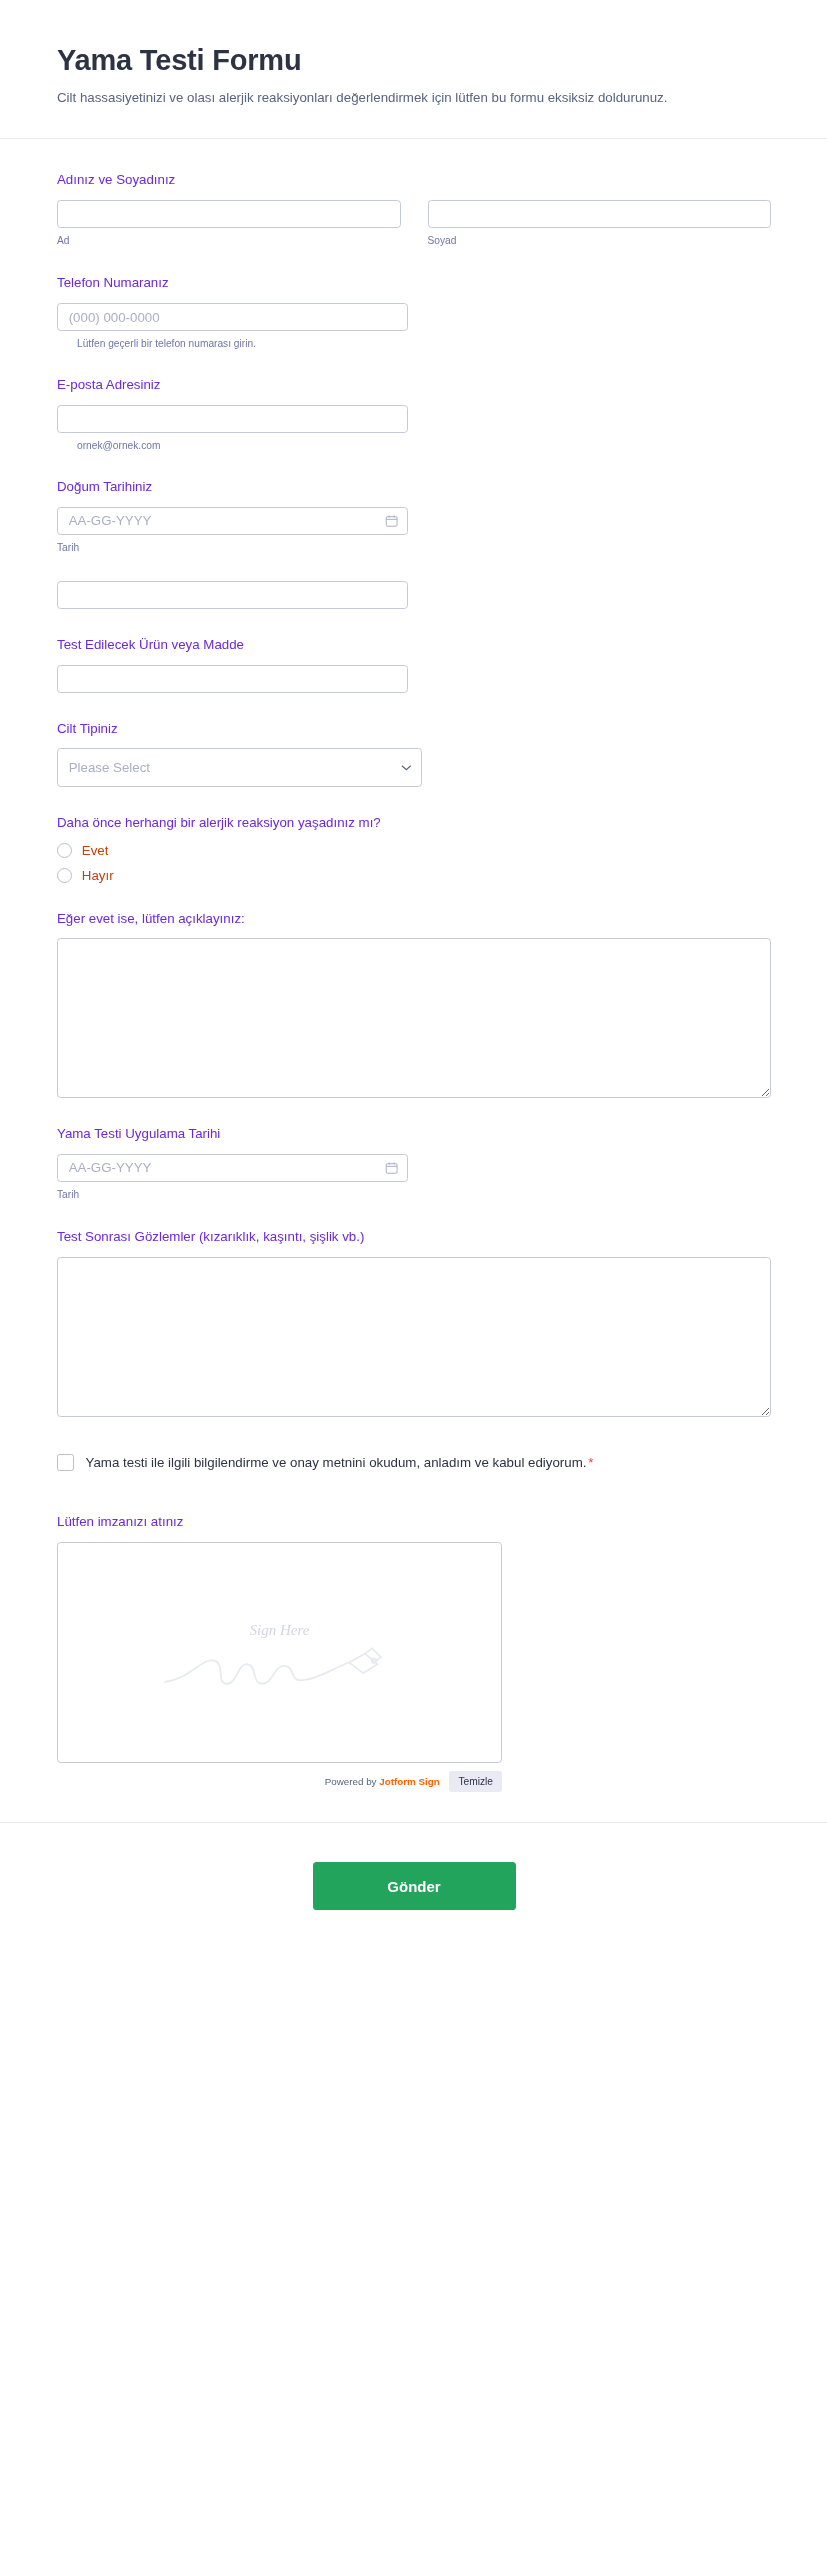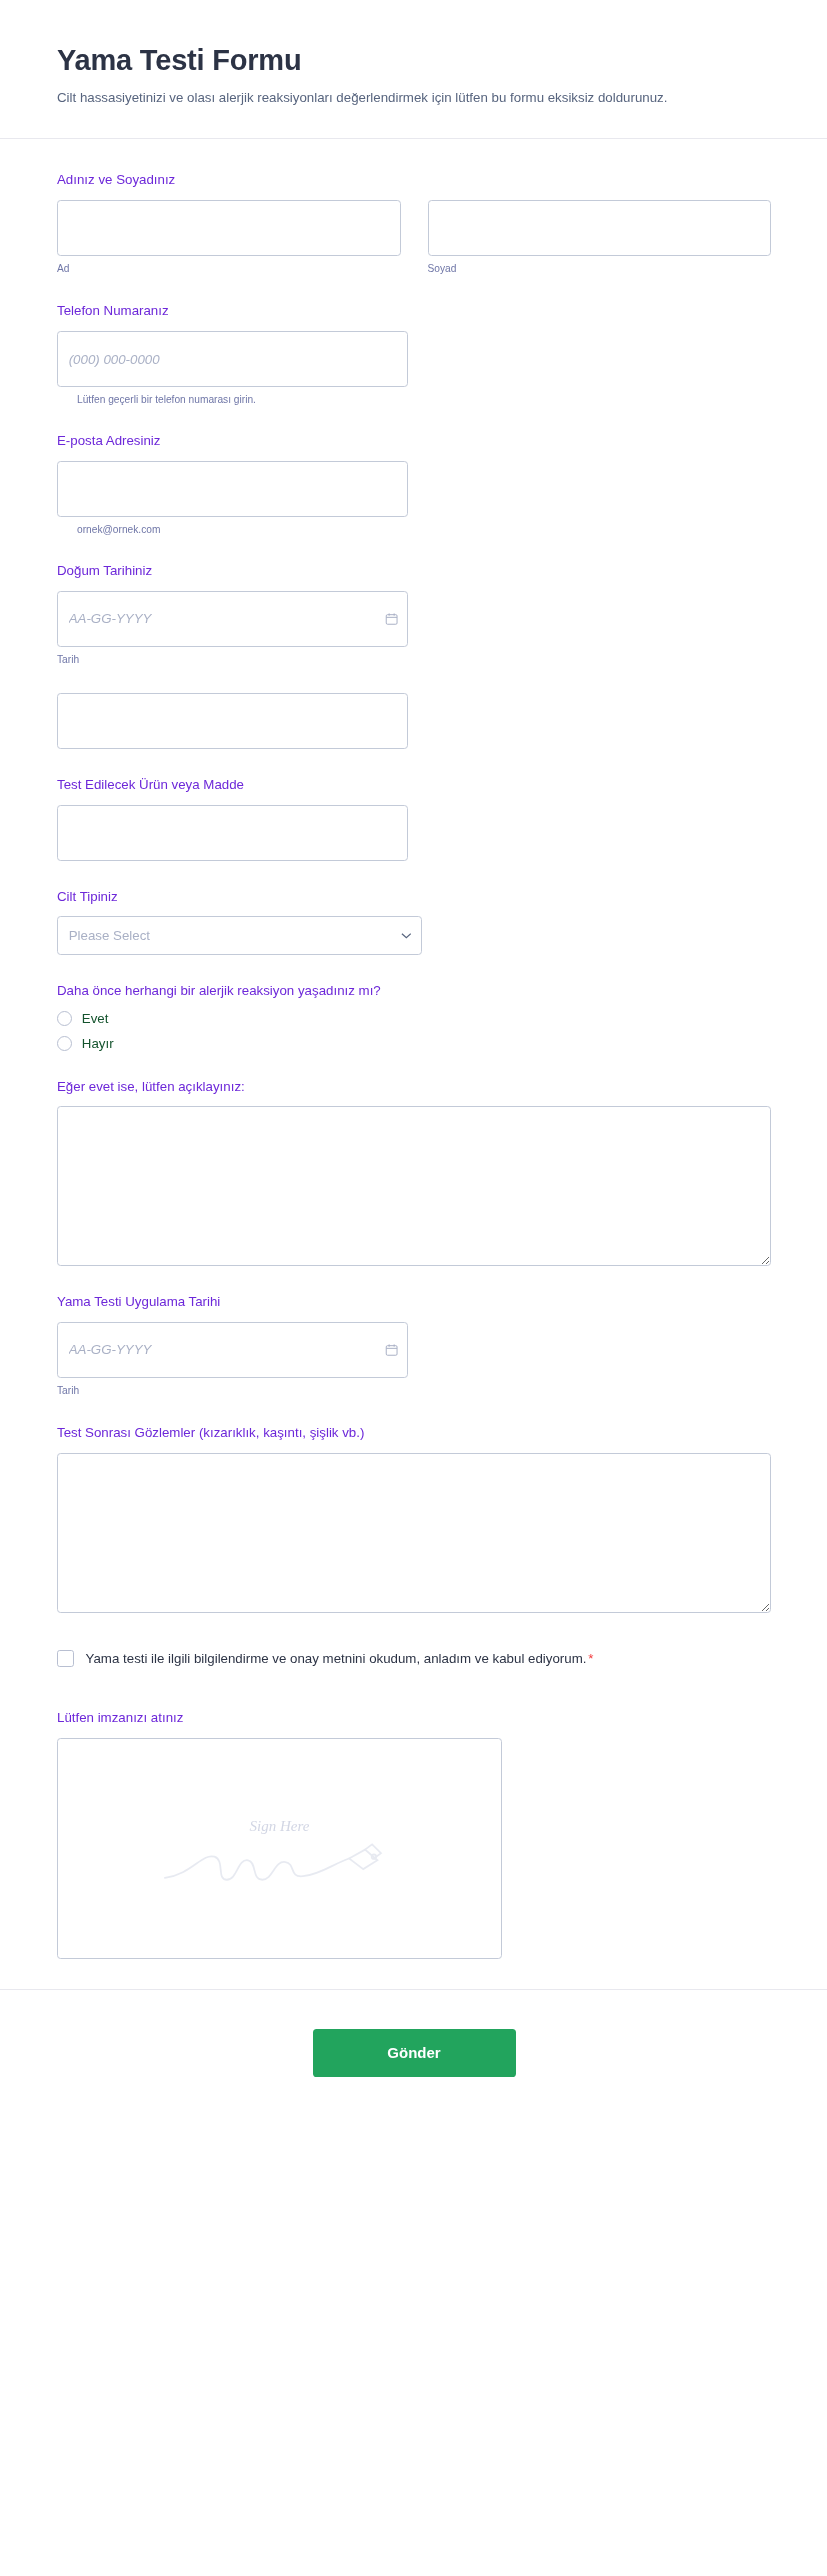--- a/index.html
+++ b/index.html
@@ -72,30 +72,29 @@
   .hint-text {
     font-size: 10.2px;
     color: #6f76a7;
     margin-top: 7.1px;
     display: block;
     margin-left: 20px;
   }
 
   .txt {
     width: 100%;
-    height: 56px;
+    height: 28px;
     border: 0.9px solid #c3cad8;
     border-radius: 3.6px;
     background: #fff;
     font-size: 13.3px;
     color: #2c3345;
     padding: 0 10.7px;
     outline: none;
     font-family: "Liberation Sans", sans-serif;
-    font-style: italic;
   }
   .txt::placeholder { color: #a9b0c5; }
 
   .two-col {
     display: flex;
     gap: 27px;
   }
   .col { width: 351px; }
 
   .w-medium { width: 351px; }
@@ -150,21 +149,21 @@
     width: 15px;
     height: 15px;
     border-radius: 50%;
     border: 0.9px solid #b8bfd1;
     background: #fff;
     margin-right: 9.8px;
     flex: 0 0 auto;
   }
   .radio-label {
     font-size: 13.3px;
-    color: #14532d;
+    color: #c2410c;
   }
 
   
   textarea.ta {
     width: 100%;
     border: 0.9px solid #c3cad8;
     border-radius: 3.6px;
     background: #fff;
     font-size: 13.3px;
     color: #2c3345;
@@ -403,20 +402,24 @@
         <div class="sig-here">Sign Here</div>
         <div class="sig-scribble">
           <svg width="249" height="62" viewBox="0 0 280 70" fill="none" stroke="#d5d9e6" stroke-width="2" stroke-linecap="round">
             <path d="M10 44 C40 40, 52 16, 66 20 C78 24, 68 46, 80 46 C92 46, 92 22, 104 24 C114 26, 108 46, 120 46 C132 46, 134 24, 146 26 C158 28, 150 44, 166 42 C186 40, 200 28, 218 22"></path>
             <path d="M218 22 l18 -10 l14 12 l-16 10 z" stroke-width="2"></path>
             <path d="M236 12 l8 -6 l10 10 l-8 6" stroke-width="2"></path>
             <circle cx="246" cy="20" r="2.5" stroke-width="2"></circle>
           </svg>
         </div>
       </div>
+      <div class="sig-footer">
+        <span class="powered"><span>Powered by</span> <b>Jotform Sign</b></span>
+        <button class="clear-btn">Temizle</button>
+      </div>
     </div>
 
   </div>
 
   <div class="form-footer">
     <button class="submit-btn">Gönder</button>
   </div>
 
 </div>
 

